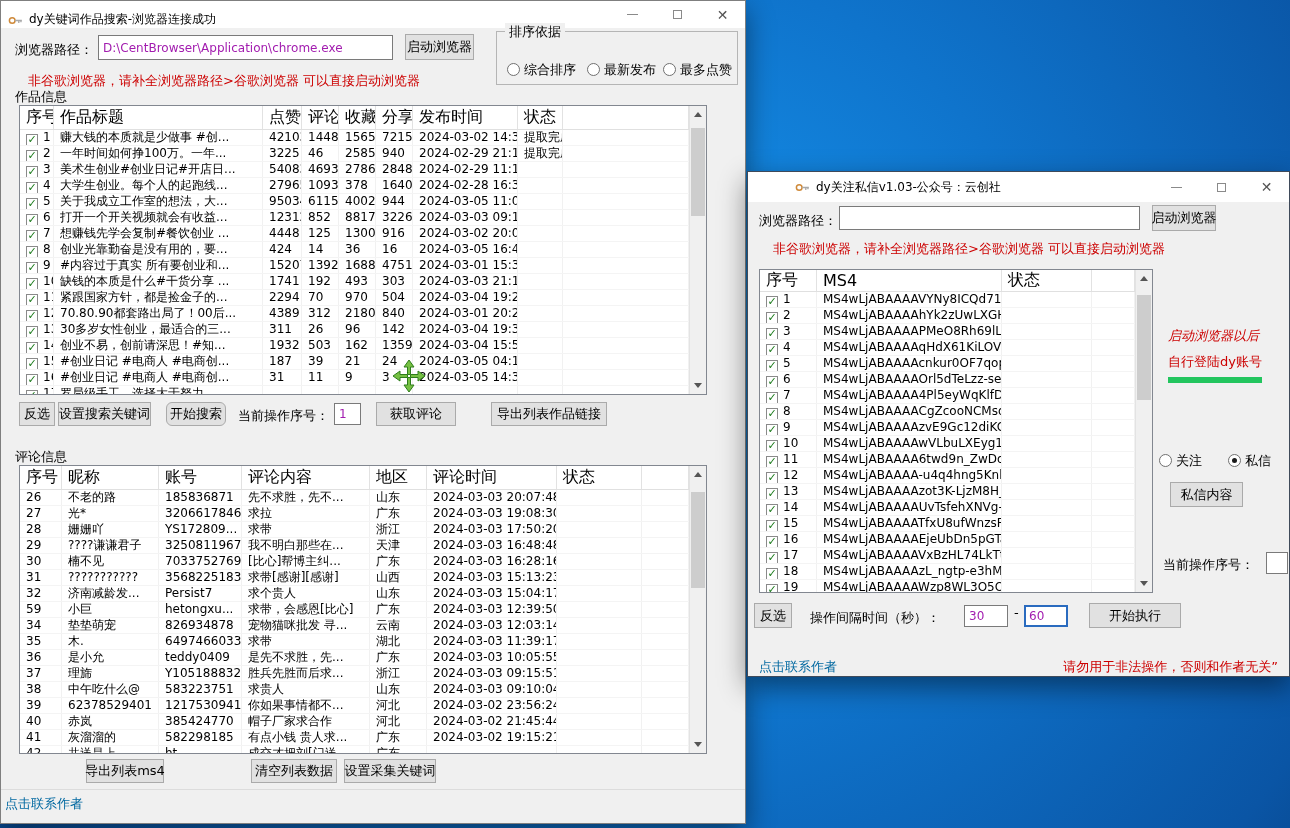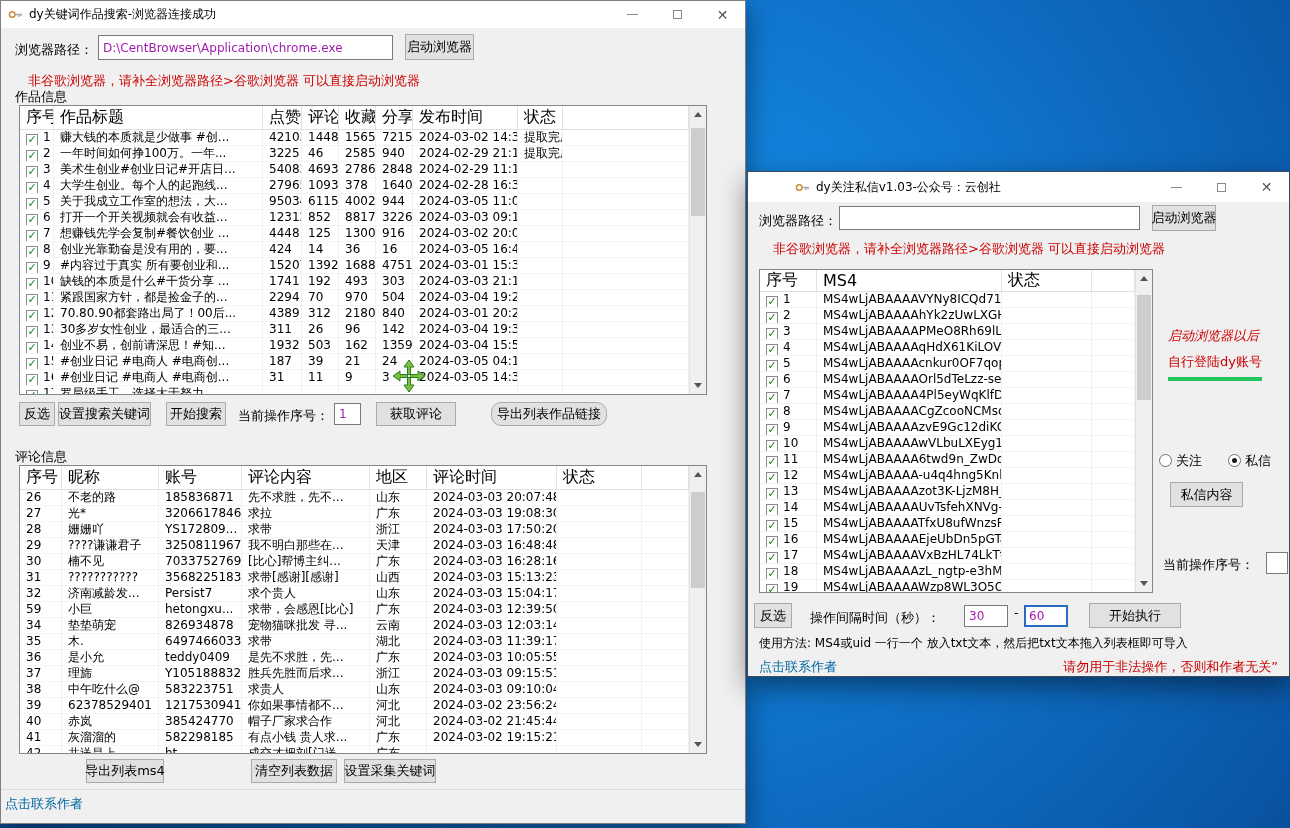--- a/index.html
+++ b/index.html
@@ -54,41 +54,53 @@
   .sb-dn i { border:4px solid transparent; border-top:5px solid #555; margin-bottom:-4px; }
   .sb-thumb { position:absolute; left:1px; right:1px; background:#cdcdcd; }
   .focusblue { border:1px solid #2a6bbf !important; box-shadow:0 0 0 1px #2a6bbf inset; }
   .divline { position:absolute; left:0; right:0; height:1px; background:#dcdcdc; }
   .keyicon { width:15px; height:15px; flex:0 0 auto; }
 </style>
 </head>
 <body>
 
 <div class="win" id="leftwin" style="left:0; top:4; width:746px; height:824px;">
-  <div class="titlebar" style="height:27px;">
+  <div class="titlebar" style="height:27px;align-items:flex-end;">
     <svg class="keyicon" viewBox="0 0 16 16">
       <circle cx="4.5" cy="8" r="3" fill="none" stroke="#cf8a3a" stroke-width="1.6"></circle>
       <path d="M7.5 8 H14.8 M11.5 8 v2.6 M13.8 8 v1.8" stroke="#a9a9a9" stroke-width="1.4" fill="none"></path>
     </svg>
     <span class="tb-title">dy关键词作品搜索-浏览器连接成功</span>
     <div class="tb-btns">
       <div class="tb-btn tb-min">
           <i></i>
         </div>
       <div class="tb-btn tb-max">
           <i></i>
         </div>
       <div class="tb-btn tb-close">✕</div>
     </div>
   </div>
 
   <span class="lbl" style="position:absolute; left:14px; top:40px;">浏览器路径：</span>
   <input class="tinput" style="left: 97px; top: 34px; width: 295px; height: 25px;" value="D:\CentBrowser\Application\chrome.exe">
   <div class="btn" style="left:404px; top:33px; width:69px; height:26px;">启动浏览器</div>
 
+  <div class="groupbox" style="left:495px; top:30px; width:242px; height:54px;">
+    <span class="glabel">排序依据</span>
+    <span style="position:absolute; left:10px; top:27px;">
+      <span class="radio"></span><span class="rlabel">综合排序</span>
+    </span>
+    <span style="position:absolute; left:90px; top:27px;">
+      <span class="radio"></span><span class="rlabel">最新发布</span>
+    </span>
+    <span style="position:absolute; left:166px; top:27px;">
+      <span class="radio"></span><span class="rlabel">最多点赞</span>
+    </span>
+  </div>
 
   <span class="red" style="position:absolute; left:27px; top:71px;">非谷歌浏览器，请补全浏览器路径&gt;谷歌浏览器 可以直接启动浏览器</span>
   <span class="lbl" style="position:absolute; left:14px; top:87px;">作品信息</span>
 
   <div class="listview works" style="left:18px; top:104px; width:688px; height:290px;">
     <div class="lv-head">
       <div class="hc">序号</div>
       <div class="hc">作品标题</div>
       <div class="hc">点赞</div>
       <div class="hc">评论</div>
@@ -310,25 +322,25 @@
         </div>
       <div class="sb-thumb" style="top:22px; height:88px;"></div>
       <div class="sb-dn">
           <i></i>
         </div>
     </div>
   </div>
 
   <div class="btn" style="left:18px; top:401px; width:36px; height:24px;">反选</div>
   <div class="btn" style="left:57px; top:401px; width:93px; height:24px;">设置搜索关键词</div>
-  <div class="btn" style="left:165px; top:401px; width:60px; height:24px;">开始搜索</div>
+  <div class="btn" style="left:165px; top:401px; width:60px; height:24px;border-radius:6px;">开始搜索</div>
   <span class="lbl" style="position:absolute; left:237px; top:406px;">当前操作序号：</span>
   <input class="tinput" style="left: 333px; top: 402px; width: 27px; height: 22px;" value="1">
   <div class="btn" style="left:375px; top:401px; width:80px; height:24px;">获取评论</div>
-  <div class="btn" style="left:490px; top:401px; width:116px; height:24px;border-radius:10px;">导出列表作品链接</div>
+  <div class="btn" style="left:490px; top:401px; width:116px; height:24px;">导出列表作品链接</div>
 
   <span class="lbl" style="position:absolute; left:14px; top:447px;">评论信息</span>
 
   <div class="listview cmts" style="left:18px; top:464px; width:688px; height:289px;">
     <div class="lv-head">
       <div class="hc">序号</div>
       <div class="hc">昵称</div>
       <div class="hc">账号</div>
       <div class="hc">评论内容</div>
       <div class="hc">地区</div>
@@ -723,37 +735,36 @@
           <i></i>
         </div>
       <div class="sb-thumb" style="top:25px; height:105px;"></div>
       <div class="sb-dn">
           <i></i>
         </div>
     </div>
   </div>
 
   <span class="red" style="position:absolute; left:420px; top:155px;font-style:italic;">启动浏览器以后</span>
-  <span class="red" style="position:absolute; left:420px; top:181px; border-bottom:4px solid #22c55e; padding-bottom:6px;">自行登陆dy账号</span>
+  <span class="red" style="position:absolute; left:420px; top:181px; border-bottom:6px solid #22c55e; padding-bottom:6px;">自行登陆dy账号</span>
 
   <span style="position:absolute; left:411px; top:278px;">
     <span class="radio"></span><span class="rlabel">关注</span>
   </span>
   <span style="position:absolute; left:480px; top:278px;">
     <span class="radio checked"></span><span class="rlabel">私信</span>
   </span>
 
   <div class="btn" style="left:422px; top:310px; width:73px; height:25px;">私信内容</div>
 
   <span class="lbl" style="position:absolute; left:415px; top:384px;">当前操作序号：</span>
   <input class="tinput" style="left: 518px; top: 380px; width: 22px; height: 22px;" value="">
 
   <div class="btn" style="left:6px; top:431px; width:38px; height:25px;">反选</div>
   <span class="lbl" style="position:absolute; left:62px; top:437px;">操作间隔时间（秒）：</span>
   <input class="tinput" style="left: 216px; top: 433px; width: 44px; height: 22px;" value="30">
   <span class="lbl" style="position:absolute; left:266px; top:433px;">-</span>
   <input class="tinput focusblue" style="left: 276px; top: 433px; width: 44px; height: 22px;" value="60">
   <div class="btn" style="left:341px; top:431px; width:92px; height:25px;">开始执行</div>
 
-  <span class="lbl" style="position:absolute; left:11px; top:463px; font-size:12px;">使用方法: MS4或uid 一行一个 放入txt文本，然后把txt文本拖入列表框即可导入</span>
   <span class="blue-link" style="position:absolute; left:11px; top:486px;">点击联系作者</span>
   <span class="red" style="position:absolute; right:11px; top:486px;">请勿用于非法操作，否则和作者无关”</span>
 </div>
 
 </body></html>

